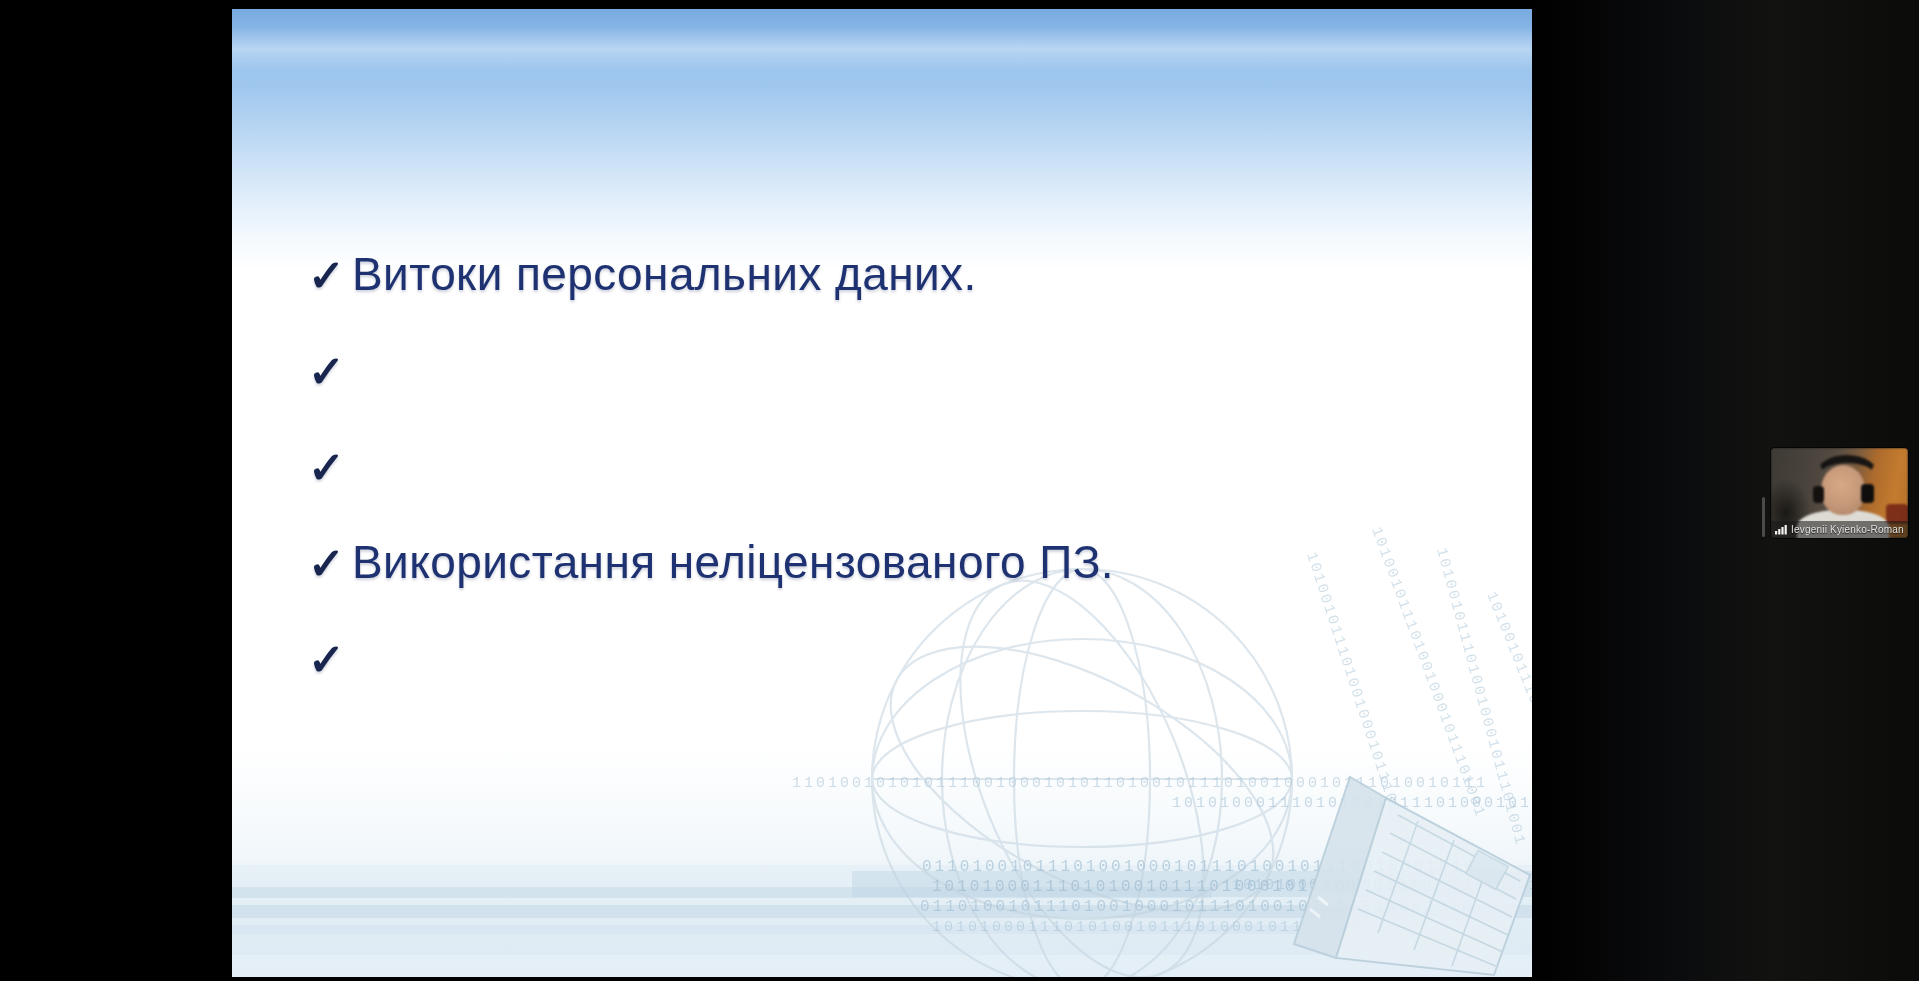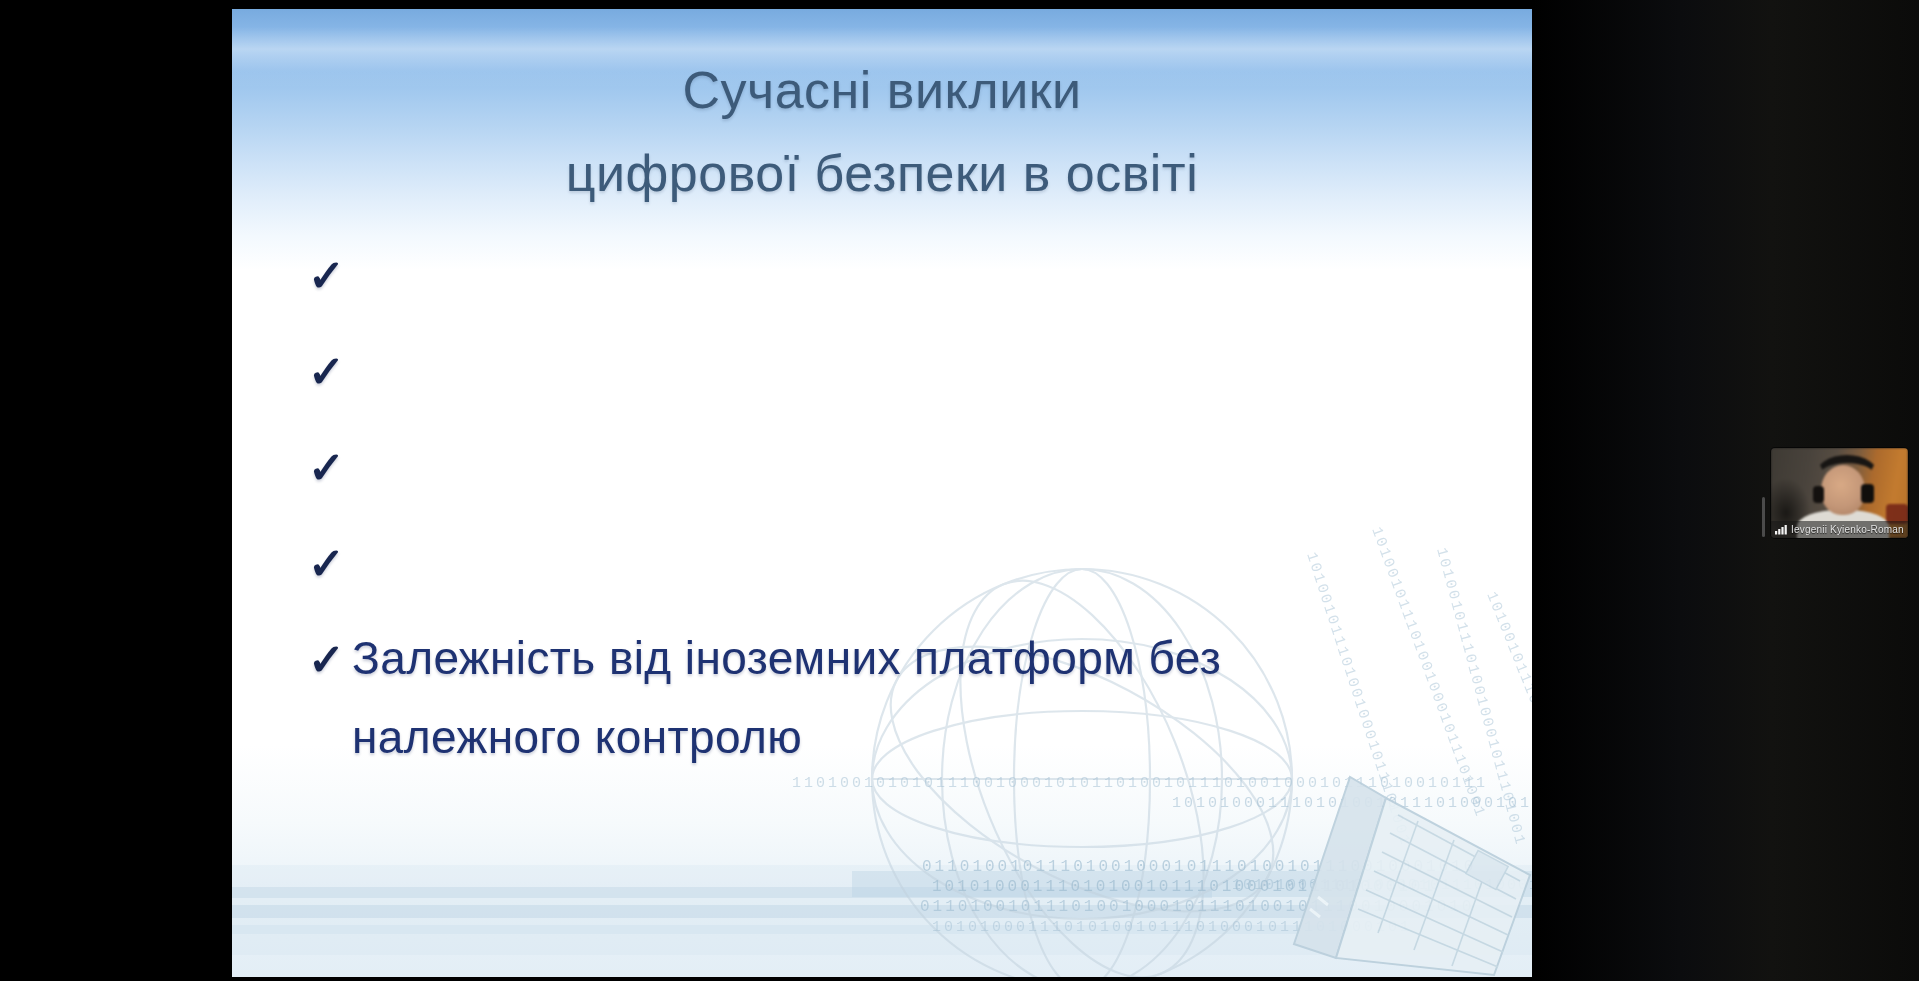--- a/index.html
+++ b/index.html
@@ -168,40 +168,38 @@
         <line x1="1126" y1="900" x2="1266" y2="958"></line>
         <line x1="1186" y1="812" x2="1146" y2="924"></line>
         <line x1="1222" y1="831" x2="1182" y2="941"></line>
         <line x1="1258" y1="850" x2="1220" y2="957"></line>
       </g>
       <path d="M1078,900 l10,8 m-2,-20 l10,8" stroke="#eef5f9" stroke-width="3" fill="none"></path>
       <rect x="1238" y="848" width="34" height="26" fill="#dce8f0" stroke="#c3d6e1" stroke-width="1.5" transform="rotate(28 1255 861)"></rect>
     </g>
   </svg>
 
-  <div class="slide-title">Сучасні виклики
-цифрової безпеки в освіті</div>
 
   <div class="bullet-list">
     <div class="bullet-item">
       <span class="bullet-marker">✓</span>
-    </div>
-    <div class="bullet-item">
-      <span class="bullet-marker">✓</span>
-    </div>
-    <div class="bullet-item">
-      <span class="bullet-marker">✓</span>
-    </div>
-    <div class="bullet-item">
-      <span class="bullet-marker">✓</span>
-    </div>
-    <div class="bullet-item">
-      <span class="bullet-marker">✓</span>
-      <span class="bullet-text">Залежність від іноземних платформ без
-належного контролю</span>
+      <span class="bullet-text">Витоки персональних даних.</span>
+    </div>
+    <div class="bullet-item">
+      <span class="bullet-marker">✓</span>
+    </div>
+    <div class="bullet-item">
+      <span class="bullet-marker">✓</span>
+    </div>
+    <div class="bullet-item">
+      <span class="bullet-marker">✓</span>
+      <span class="bullet-text">Використання неліцензованого ПЗ.</span>
+    </div>
+    <div class="bullet-item">
+      <span class="bullet-marker">✓</span>
     </div>
   </div>
 </div>
 
 <div class="side-scroll-line"></div>
 
 <div class="participant-tile">
   <div class="video-frame">
     <div class="video-bg"></div>
     <div class="video-shadow-blob"></div>

